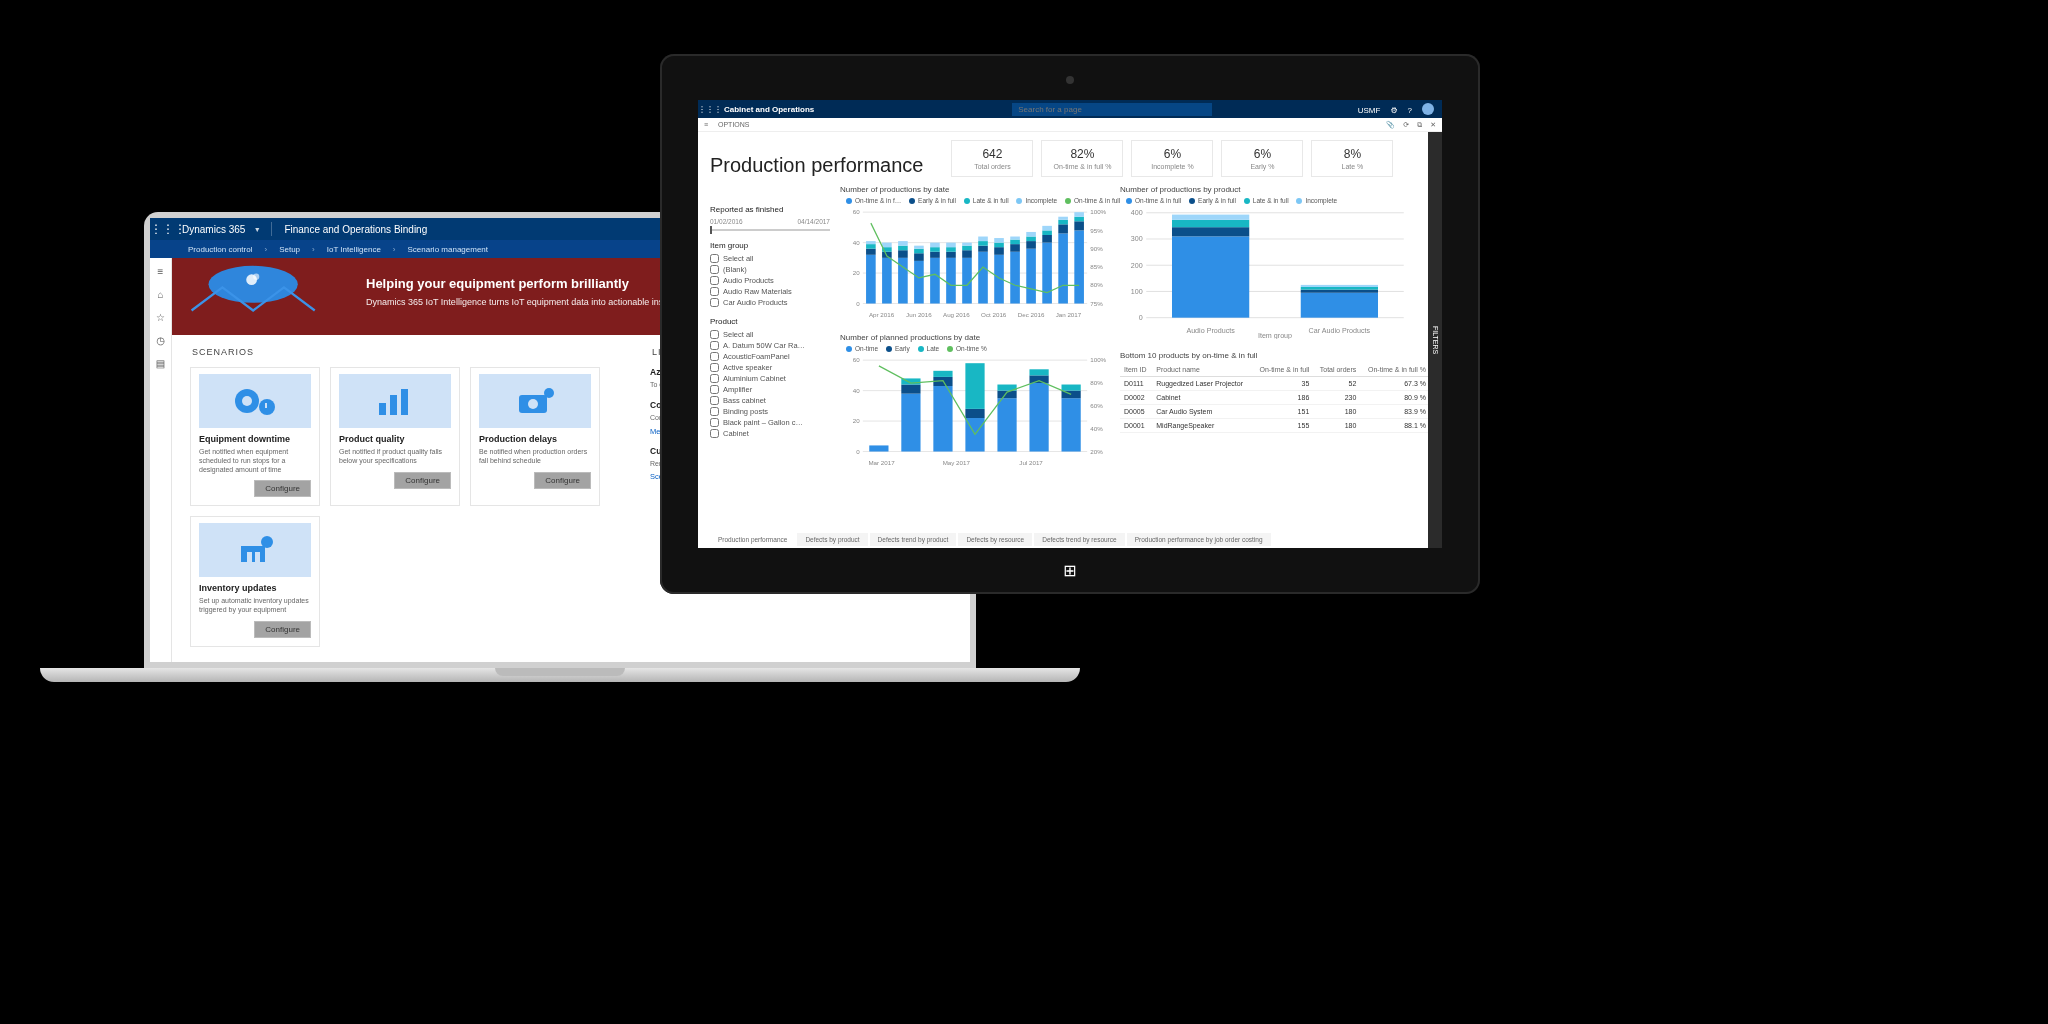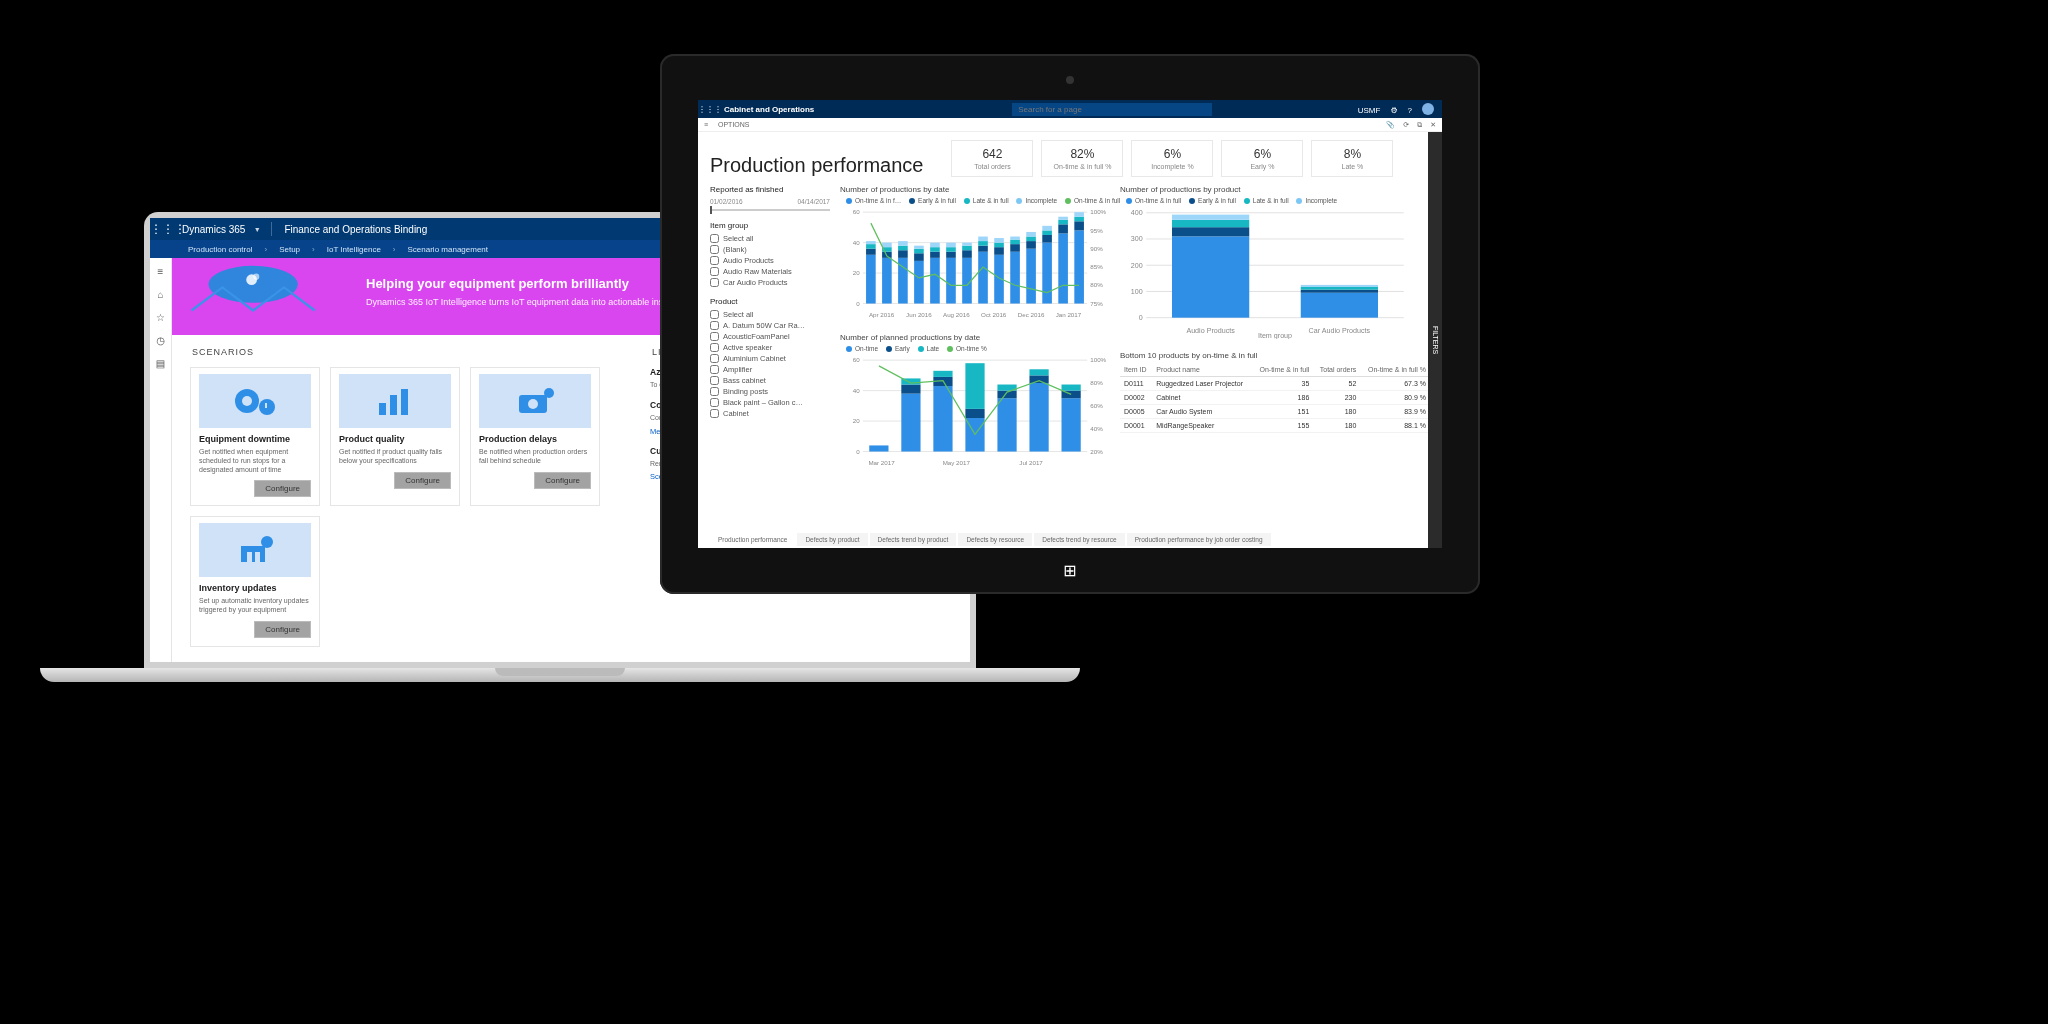--- a/index.html
+++ b/index.html
@@ -46,21 +46,21 @@
   .lp-crumbs{
     height:18px; background:#07438a; color:#cfe3f7; font-size:8px;
     display:flex; align-items:center; padding-left:32px;
   }
   .lp-crumbs span{ padding:0 6px; }
   .lp-crumbs .arr{ opacity:.6; }
   .lp-body{ display:flex; height:calc(100% - 40px); }
   .lp-rail{ width:22px; background:#fff; border-right:1px solid #e5e5e5; display:flex; flex-direction:column; align-items:center; gap:12px; padding-top:8px; color:#555; font-size:10px;}
   .lp-main{ flex:1; display:flex; flex-direction:column; }
   .lp-hero{
-    background:#d946ef; color:#fff; padding:18px 24px 28px 24px; position:relative; overflow:hidden;
+    background:#7f1d1d; color:#fff; padding:18px 24px 28px 24px; position:relative; overflow:hidden;
   }
   .lp-hero h3{ font-size:13px; font-weight:600; margin-bottom:6px;}
   .lp-hero p{ font-size:9px; opacity:.92;}
   .lp-hero-art{
     position:absolute; left:-10px; top:-6px; width:190px; height:100%;
   }
   .lp-content{
     flex:1; display:flex; padding:12px 0 12px 18px; gap:30px;
   }
   .lp-cards{ flex:0 0 430px; }
@@ -120,21 +120,21 @@
   .tb-subbar .right{ margin-left:auto; display:flex; gap:8px;}
 
   .tb-body{ padding:8px 12px 0 12px; display:flex; flex-direction:column; height:calc(100% - 32px);}
   .kpi-row{ display:flex; align-items:flex-end; gap:8px; margin-bottom:8px;}
   .kpi-row h1{ font-size:20px; font-weight:400; color:#222; margin-right:20px;}
   .kpi{ border:1px solid #e8e8e8; padding:6px 0; width:82px; text-align:center;}
   .kpi .val{ font-size:12px; color:#333;}
   .kpi .lab{ font-size:7px; color:#888; margin-top:2px;}
 
   .tb-grid{ flex:1; display:grid; grid-template-columns:120px 270px 1fr; gap:10px; min-height:0;}
-  .tb-filters{ font-size:7.5px; color:#444;}
+  .tb-filters{ font-size:7.5px; color:#444;margin-top:20px;}
   .tb-filters .grp{ margin-bottom:10px;}
   .tb-filters .title{ font-size:8px; color:#222; margin-bottom:4px;}
   .tb-filters label{ display:flex; gap:4px; margin:2px 0; color:#555;}
   .tb-filters input[type=checkbox]{ width:9px; height:9px;}
 
   .chart-box{ }
   .chart-title{ font-size:8px; color:#444; margin-bottom:3px;}
   .legend{ font-size:6.5px; color:#555; margin-bottom:4px; white-space:nowrap;}
   .legend i{ display:inline-block; width:6px; height:6px; border-radius:50%; margin:0 3px 0 6px; vertical-align:middle;}
   .c-blue{background:#2f8fe6;} .c-dkblue{background:#0b4f8a;} .c-teal{background:#18b7c4;} .c-ltblue{background:#7dc7f5;} .c-green{background:#5fbf5f;}

